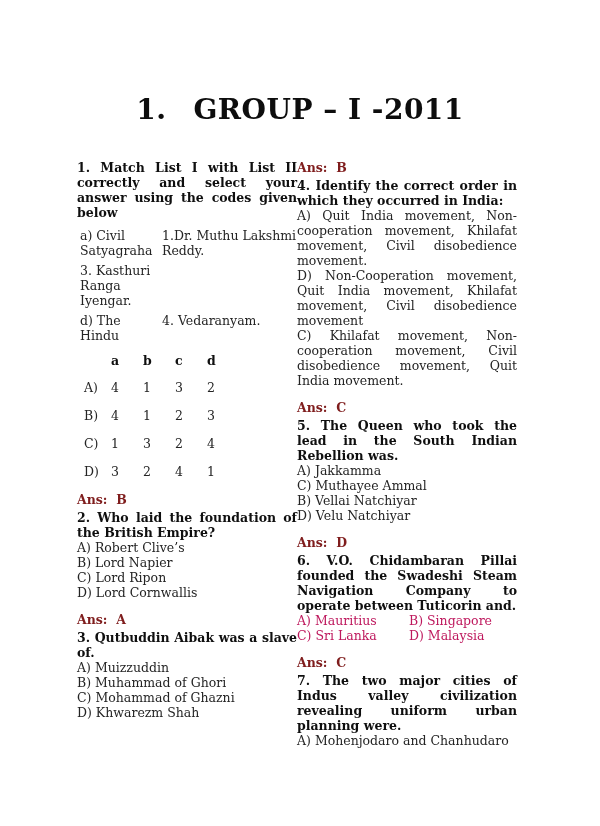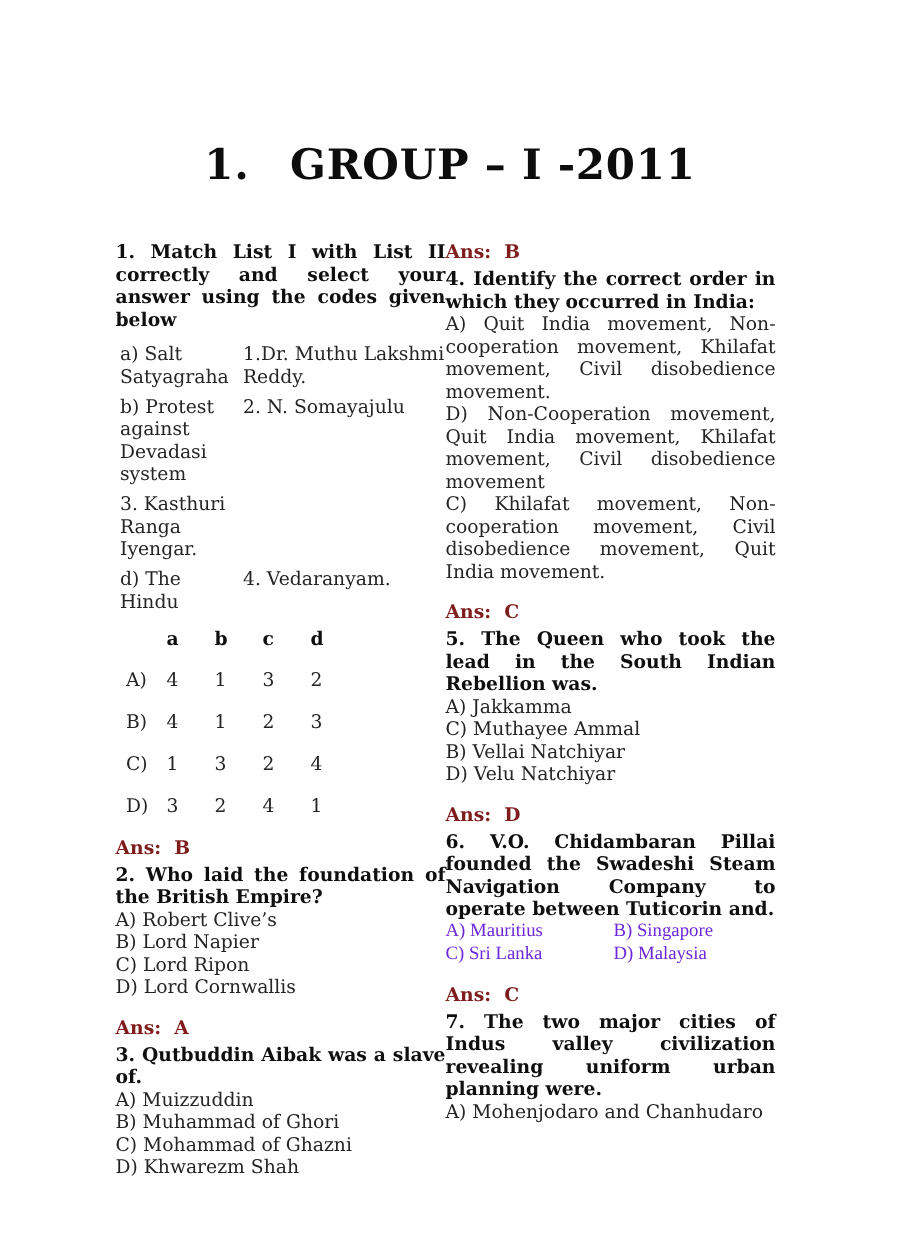--- a/index.html
+++ b/index.html
@@ -24,44 +24,40 @@
   .col > .ans:first-child { margin-top:0; }
   .match { margin-top:8px; padding-left:3px; }
   .m-row { display:grid; grid-template-columns:82px 1fr; margin-bottom:5px; }
   .m-row span { display:block; color:#242424; }
   .codes { margin-top:10px; padding-left:7px; }
   .c-row { display:grid; grid-template-columns:27px 32px 32px 32px 32px; margin-bottom:13px; }
   .c-row span { display:block; color:#242424; }
   .c-head { margin-bottom:12px; }
   .c-head span { font-weight:700; color:#0f0f0f; }
   .opt-grid { display:grid; grid-template-columns:112px 1fr; }
-  .opt-grid span { display:block; color:#6d28d9;font-family:Liberation Serif, serif; }
+  .opt-grid span { display:block; color:#be185d; }
 </style>
 </head>
 <body>
 
 <div class="page">
 
   <div class="title">
     <span class="num">1.</span><span>GROUP – I -2011</span>
   </div>
 
   <div class="columns">
 
     <div class="col">
       <p class="q">1. Match List I with List II correctly and select your answer using the codes given below</p>
 
       <div class="match">
         <div class="m-row">
-          <span>a) Salt Satyagraha</span>
+          <span>a) Civil Satyagraha</span>
           <span>1.Dr. Muthu Lakshmi Reddy.</span>
-        </div>
-        <div class="m-row">
-          <span>b) Protest against Devadasi system</span>
-          <span>2. N. Somayajulu</span>
         </div>
         <div class="m-row">
           <span>3. Kasthuri Ranga Iyengar.</span>
         </div>
         <div class="m-row">
           <span>d) The Hindu</span>
           <span>4. Vedaranyam.</span>
         </div>
       </div>
 

